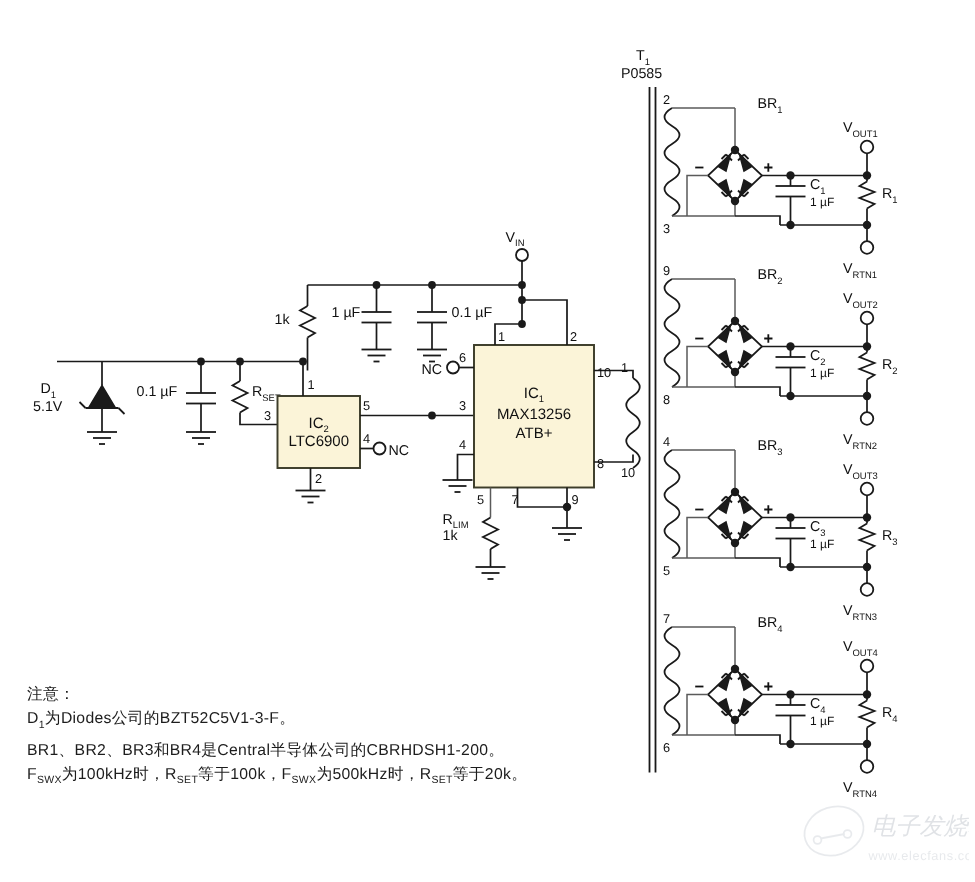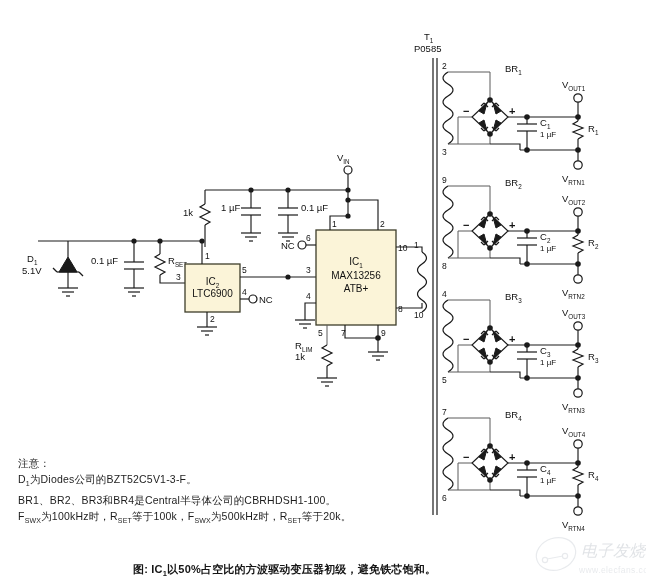--- a/index.html
+++ b/index.html
@@ -594,24 +594,23 @@
       <tspan>V</tspan><tspan class="sub" dy="3">OUT4</tspan>
     </text>
     <text class="lbl" x="562" y="528">
       <tspan>V</tspan><tspan class="sub" dy="3">RTN4</tspan>
     </text>
 
   </svg>
 
   <div class="notes"><span>注意：</span>
 <span><span>D</span><span class="sb">1</span><span>为Diodes公司的BZT52C5V1-3-F。</span></span>
-<span>BR1、BR2、BR3和BR4是Central半导体公司的CBRHDSH1-100。</span>
+<span>BR1、BR2、BR3和BR4是Central半导体公司的CBRHDSH1-200。</span>
 <span><span>F</span><span class="sb">SWX</span><span>为100kHz时，R</span><span class="sb">SET</span><span>等于100k，F</span><span class="sb">SWX</span><span>为500kHz时，R</span><span class="sb">SET</span><span>等于20k。</span></span></div>
 
-  <div class="caption"><span>图: IC</span><span class="sb">1</span><span>以50%占空比的方波驱动变压器初级，避免铁芯饱和。</span></div>
 
   <svg class="watermark" viewBox="0 0 112 56">
     <g>
       <ellipse cx="22" cy="26" rx="20" ry="16" fill="none" stroke="#b6bdc6" stroke-width="1.2" transform="rotate(-18 22 26)"></ellipse>
       <circle cx="11" cy="32" r="2.6" fill="none" stroke="#b6bdc6" stroke-width="1.2"></circle>
       <circle cx="31" cy="28" r="2.6" fill="none" stroke="#b6bdc6" stroke-width="1.2"></circle>
       <path d="M13 31 L29 28" stroke="#b6bdc6" stroke-width="1.2" fill="none"></path>
     </g>
     <text class="wm-text" x="47" y="28">电子发烧友</text>
     <text class="wm-url" x="45" y="45">www.elecfans.com</text>

